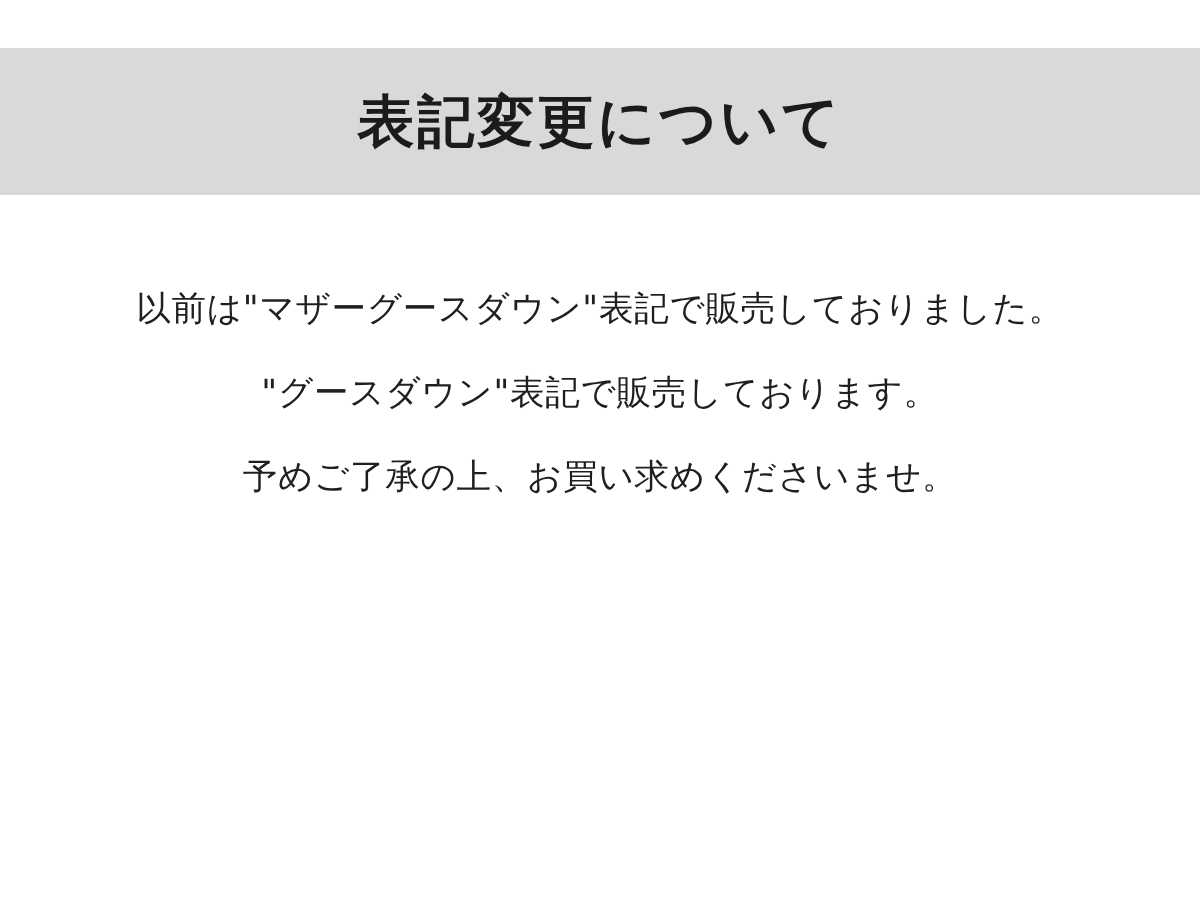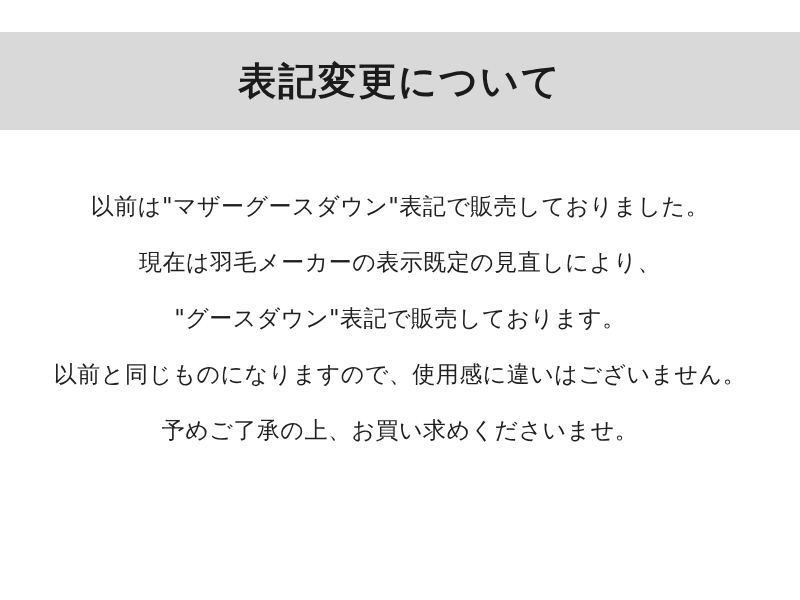--- a/index.html
+++ b/index.html
@@ -66,19 +66,17 @@
 <body>
 
 <div class="page">
 
   <div class="header-band">
     <div class="header-title">表記変更について</div>
   </div>
 
   <div class="body-block">
     <div class="body-line">以前は"マザーグースダウン"表記で販売しておりました。</div>
-    <div class="body-line">現在は羽毛メーカーの表示既定の見直しにより、</div>
     <div class="body-line">"グースダウン"表記で販売しております。</div>
-    <div class="body-line">以前と同じものになりますので、使用感に違いはございません。</div>
     <div class="body-line">予めご了承の上、お買い求めくださいませ。</div>
   </div>
 
 </div>
 
 </body></html>

